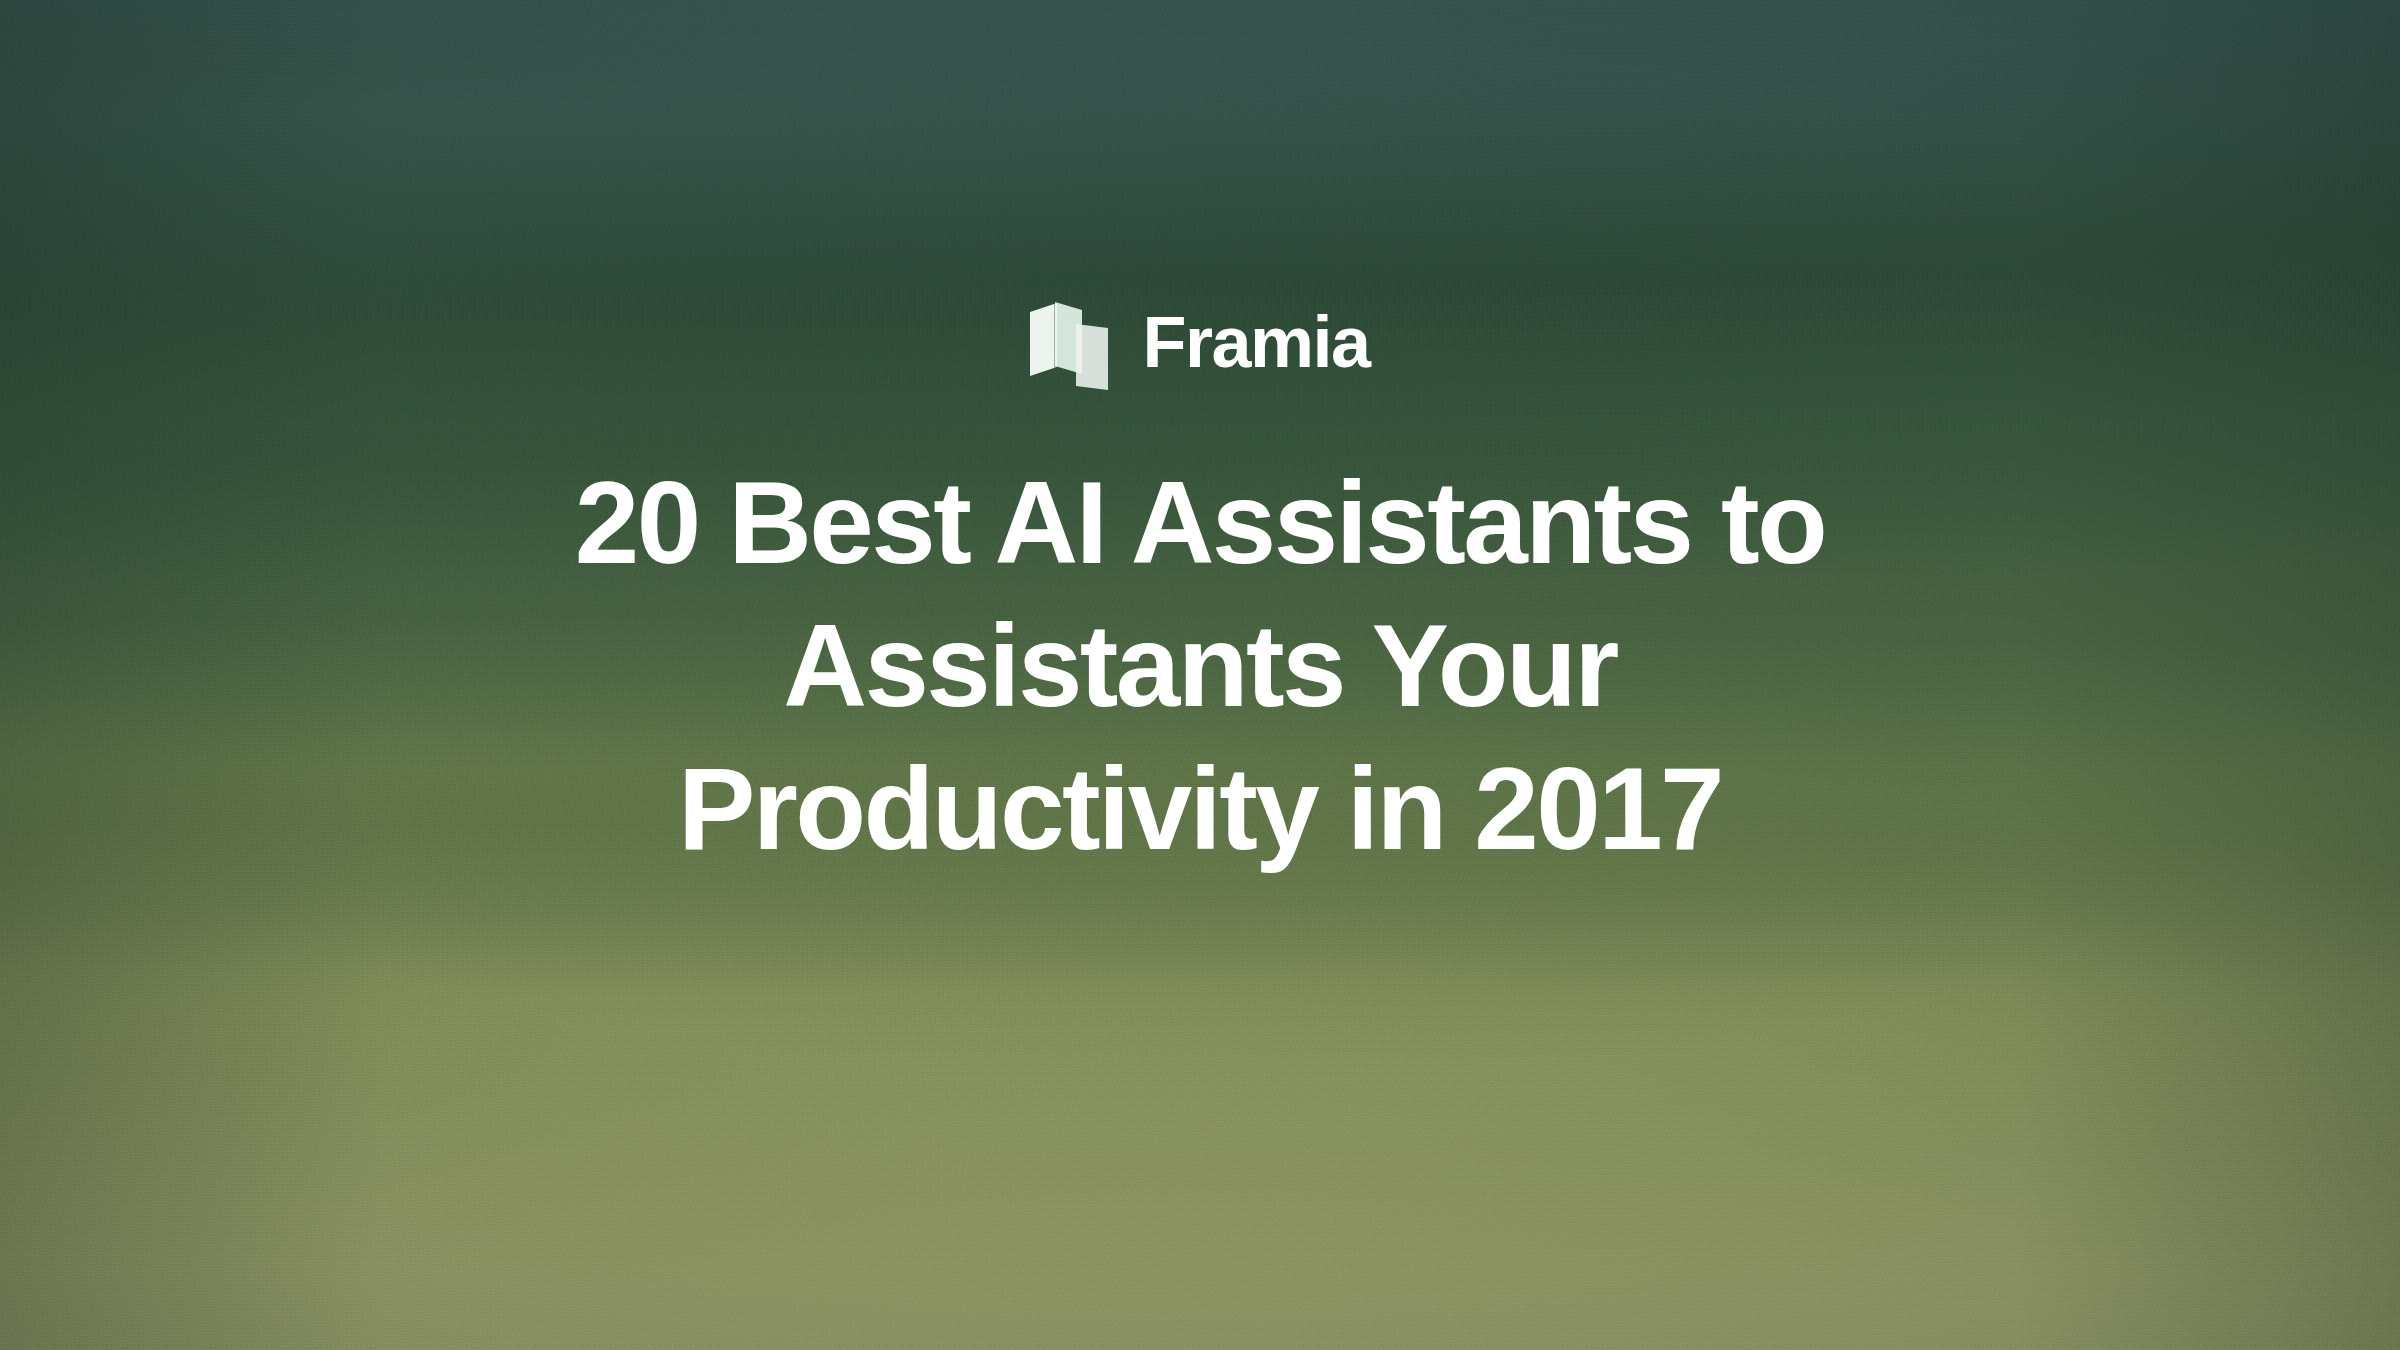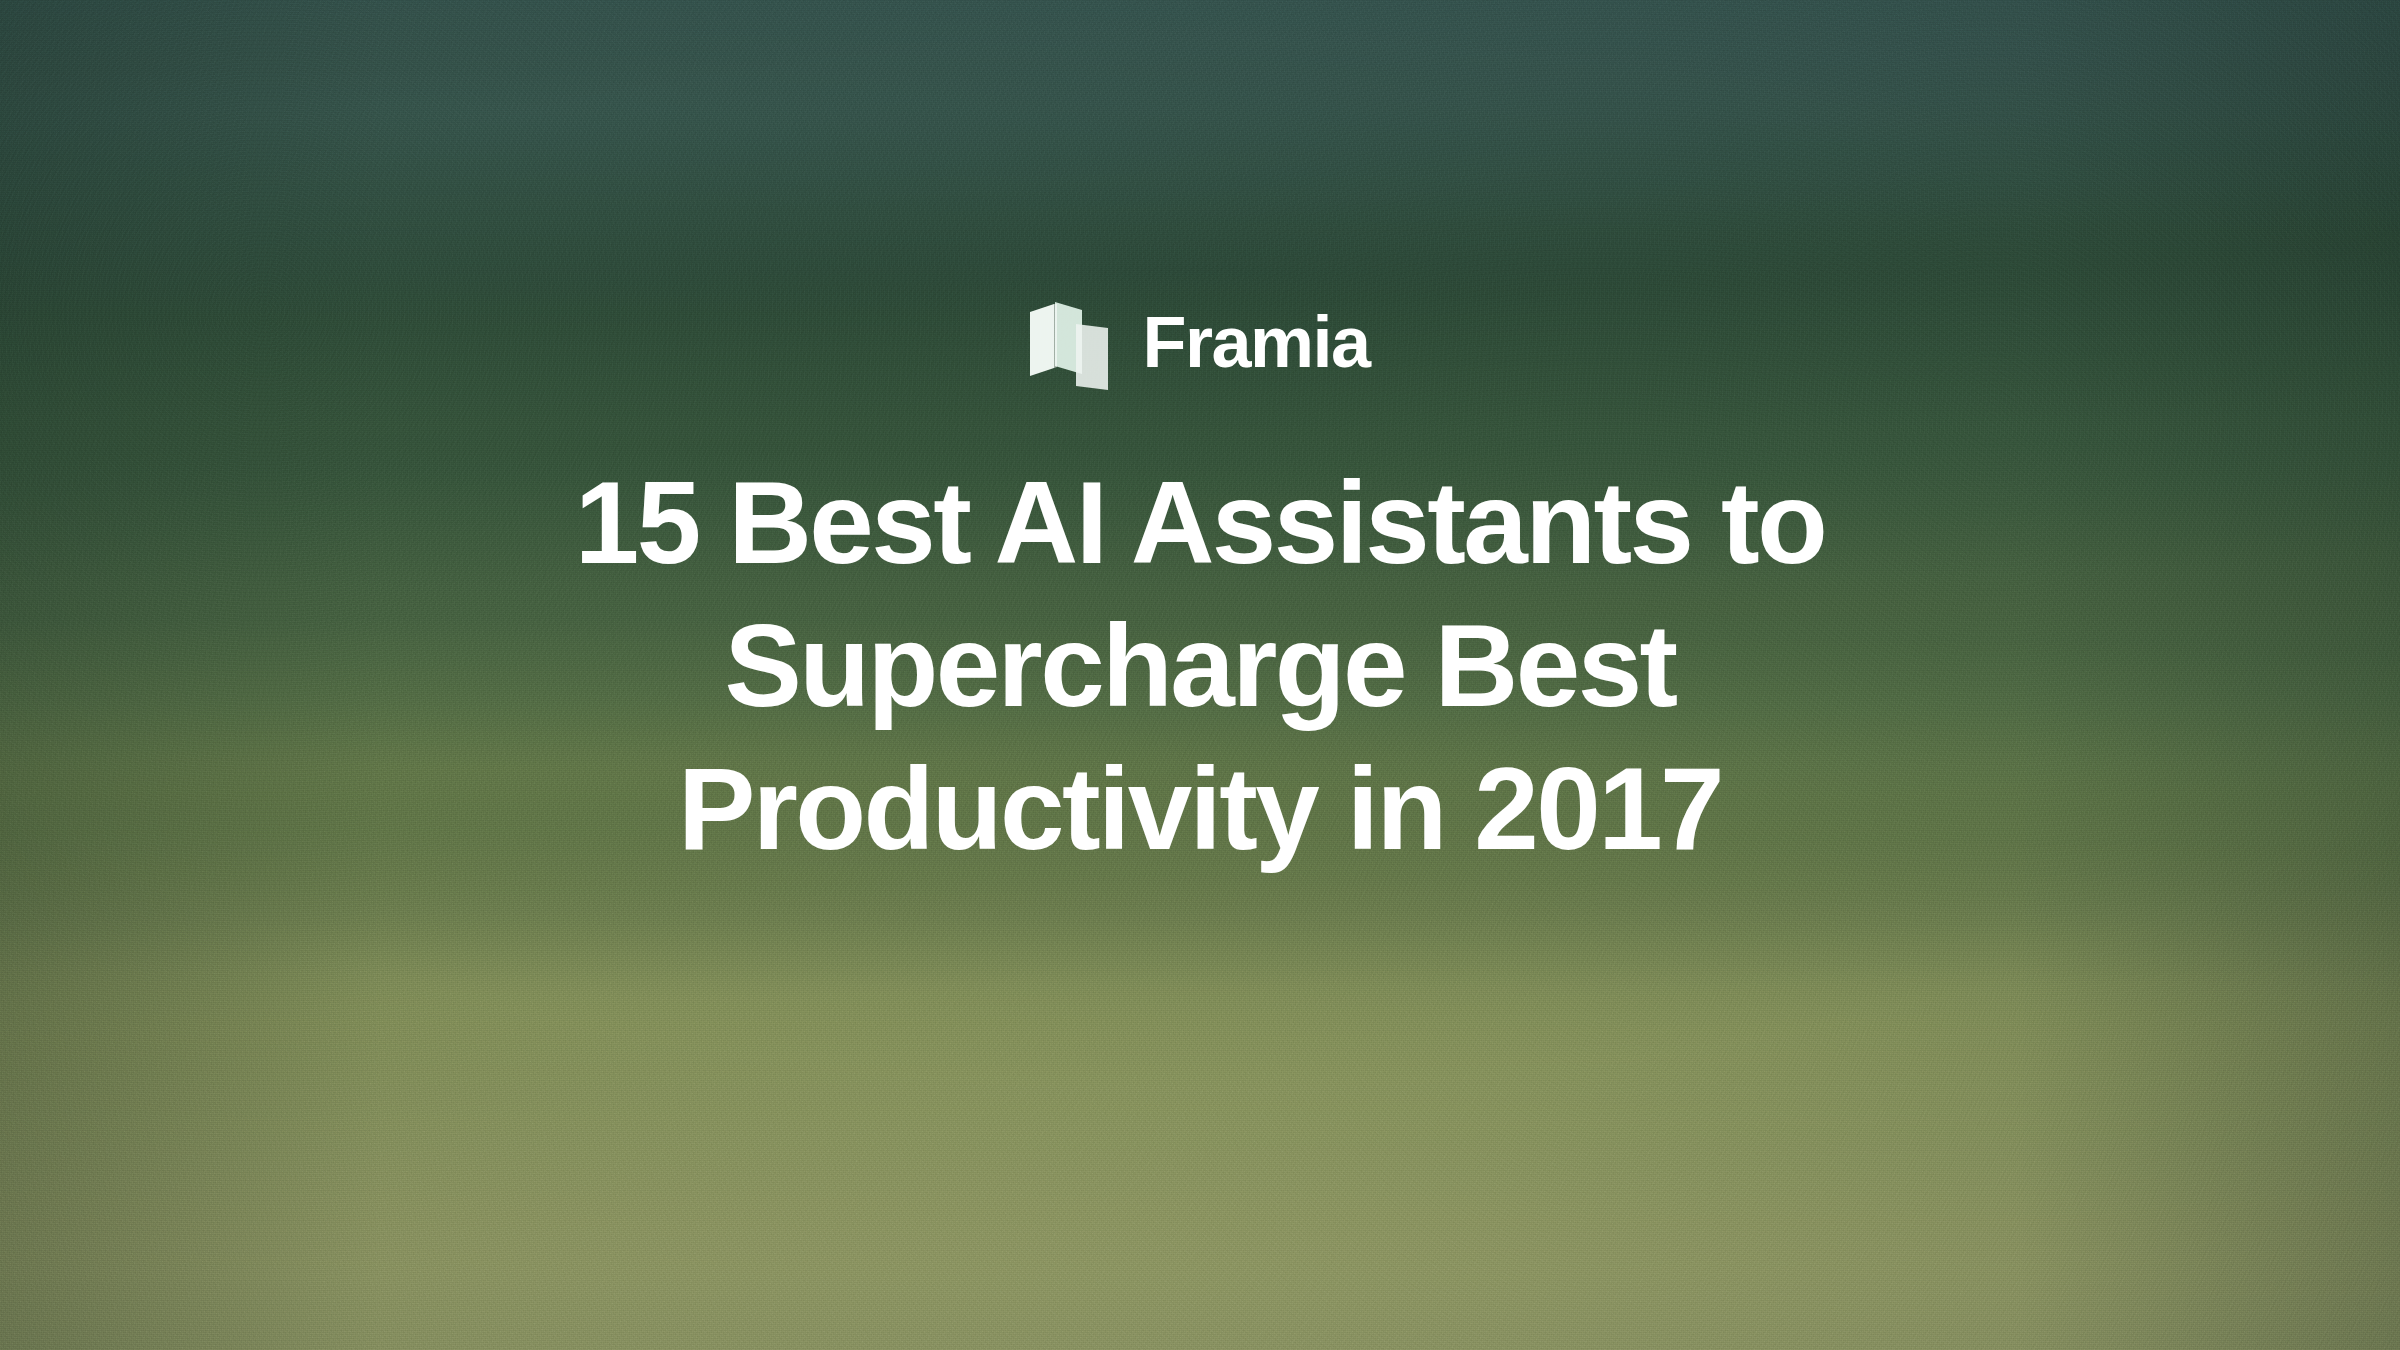--- a/index.html
+++ b/index.html
@@ -164,19 +164,19 @@
 
         <polygon points="46,30 78,34 78,96 46,92" fill="#eef4f0" opacity="0.88"></polygon>
 
         <polygon points="24,10 27,10 27,73 24,74" fill="#ffffff" opacity="0.55"></polygon>
       </svg>
 
       <span class="brand-name">Framia</span>
     </div>
 
     <h1 class="headline">
-      <span class="headline-line">15 Best AI Assistants to</span>
-      <span class="headline-line">Supercharge Best</span>
+      <span class="headline-line">20 Best AI Assistants to</span>
+      <span class="headline-line">Assistants Your</span>
       <span class="headline-line">Productivity in 2017</span>
     </h1>
 
   </div>
 </div>
 
 </body></html>

